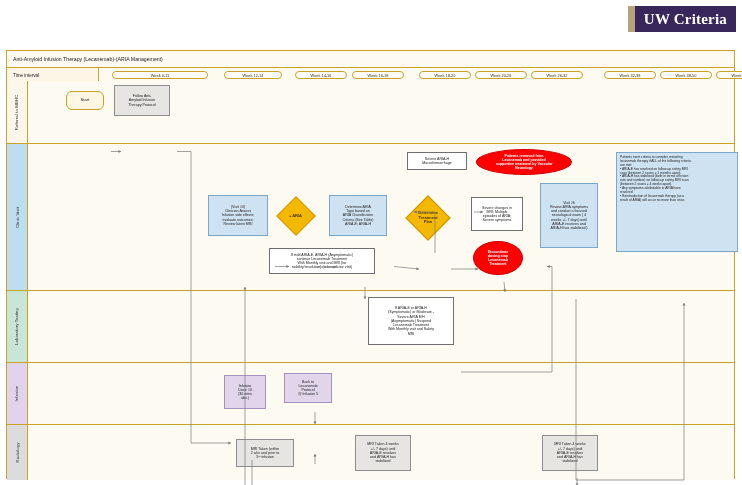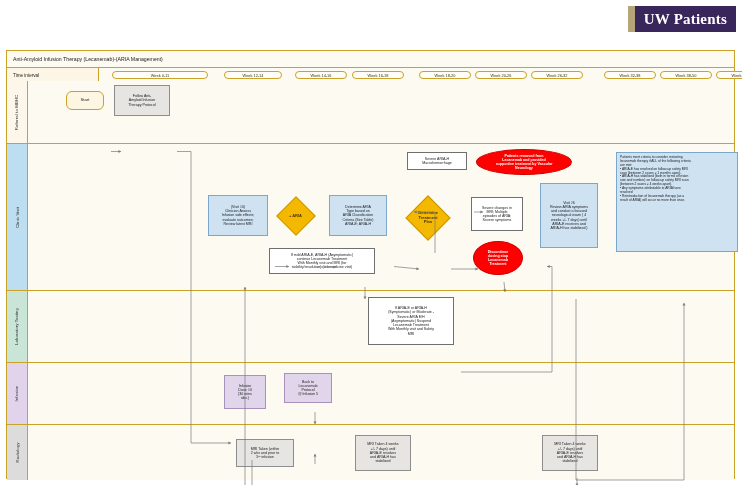--- a/index.html
+++ b/index.html
@@ -100,21 +100,21 @@
   }
   .n-diamond > span{transform:rotate(-45deg);display:block;white-space:pre-line;line-height:1.15;}
   
   #wires{position:absolute;left:0;top:0;width:742px;height:485px;pointer-events:none;}
 </style>
 </head>
 <body>
 
 <div id="brand">
   <div class="bar"></div>
-  <div class="plate">UW Patients</div>
+  <div class="plate">UW Criteria</div>
 </div>
 
 <div id="chart">
 
   <div id="title-row">
     <span>Anti-Amyloid Infusion Therapy (Lecanemab)-(ARIA Management)</span>
   </div>
 
   <div id="time-row">
     <div id="time-label">Time interval</div>

